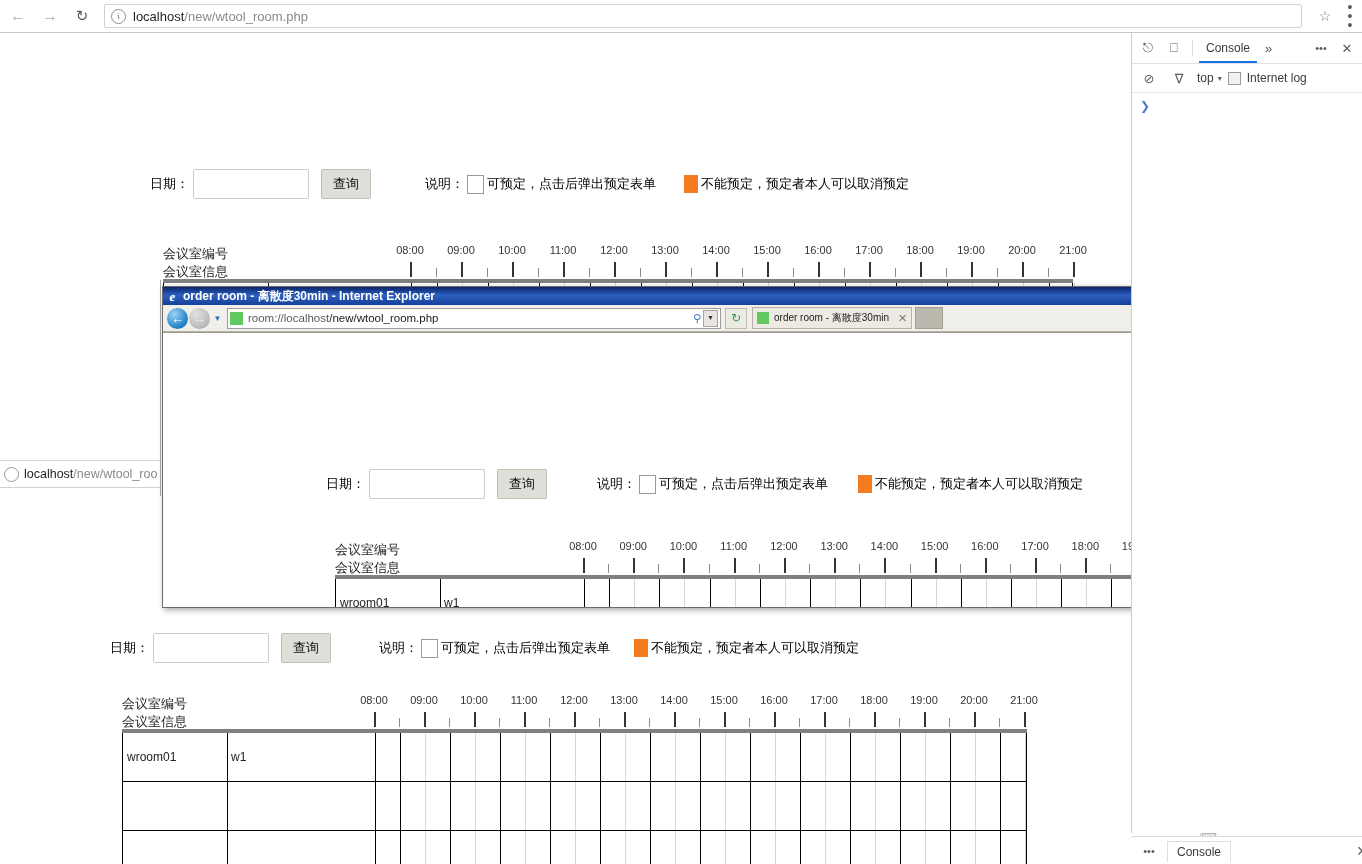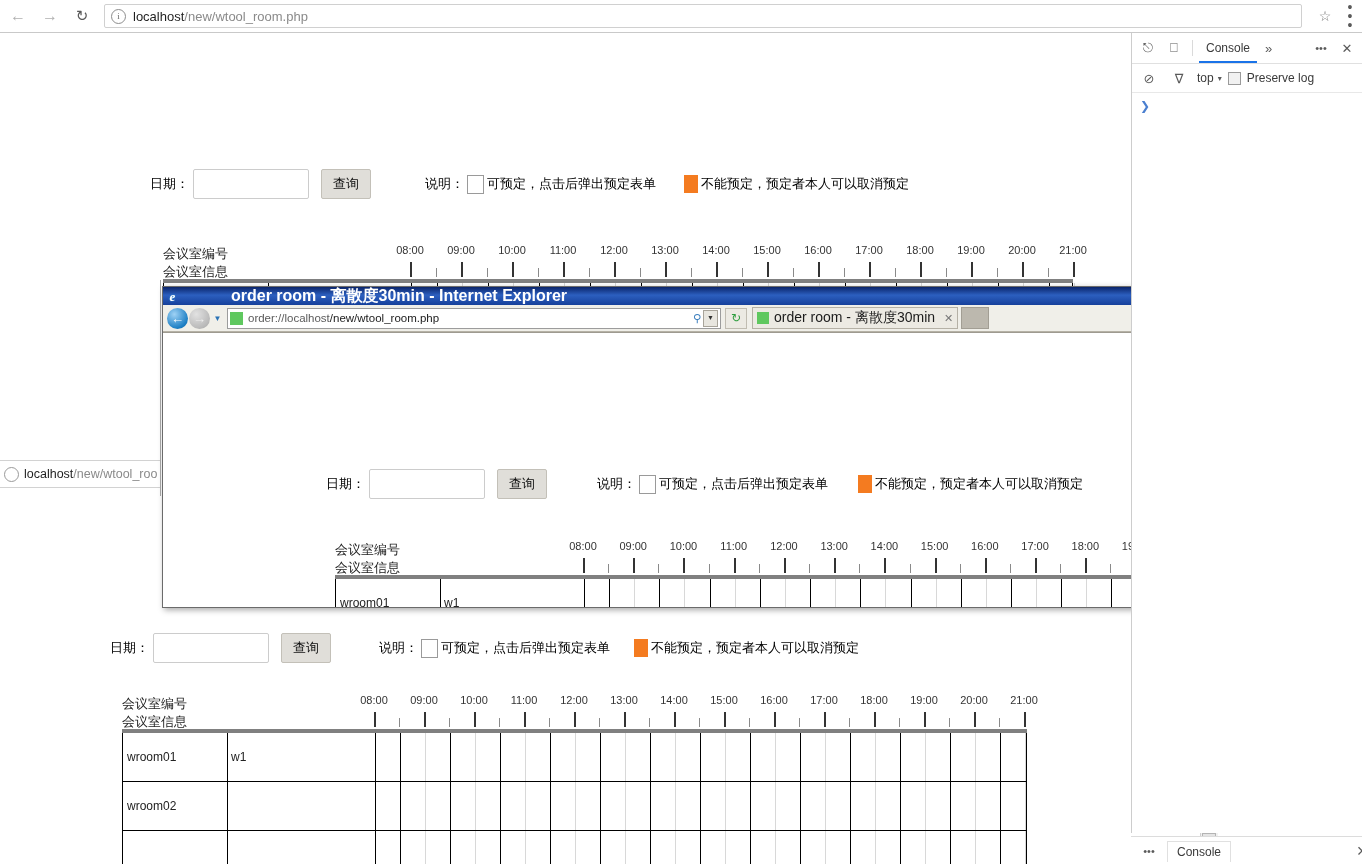--- a/index.html
+++ b/index.html
@@ -92,23 +92,22 @@
     height:18px;background:linear-gradient(to bottom,#0a246a,#2c5fbf 45%,#16409b);
     display:flex;align-items:center;padding:0 2px 0 3px;
   }
   #ie-titlebar .e-logo{
     width:13px;height:13px;margin-right:4px;flex:none;
     font-family:"Liberation Serif",serif;font-style:italic;font-weight:bold;
     color:#fff;font-size:13px;line-height:13px;text-align:center;
     text-shadow:0 0 2px #3aa0e0;
   }
   #ie-titlebar .ttl{
-    color:#fff;font-size:16px;font-weight:bold;flex:1;white-space:nowrap;
+    color:#fff;font-size:12px;font-weight:bold;flex:1;white-space:nowrap;
     overflow:hidden;
-    margin-left:48px;
   }
   #ie-titlebar .winbtns{display:flex;gap:2px;}
   #ie-titlebar .wb{
     width:16px;height:14px;background:#d4d0c8;border:1px solid #fff;
     border-right-color:#404040;border-bottom-color:#404040;
     font-size:9px;line-height:12px;text-align:center;color:#000;
     font-family:"Liberation Sans",sans-serif;
   }
   #ie-navbar{
     height:26px;background:#f0efe9;border-bottom:1px solid #b6b2a6;
@@ -137,21 +136,21 @@
   .ie-refresh{
     width:20px;height:19px;margin-left:4px;background:#eceae3;
     border:1px solid #c0bcb1;color:#2f9e3f;font-size:12px;
     display:flex;align-items:center;justify-content:center;flex:none;
   }
   #ie-tab{
     margin-left:5px;height:20px;background:#eceae3;border:1px solid #b5b1a6;
     display:flex;align-items:center;padding:0 4px;gap:5px;flex:none;
   }
   #ie-tab .favicon{width:12px;height:12px;background:#5fc85f;}
-  #ie-tab .tname{font-size:14px;color:#1b1b1b;white-space:nowrap;}
+  #ie-tab .tname{font-size:10px;color:#1b1b1b;white-space:nowrap;}
   #ie-tab .xc{font-size:11px;color:#777;padding-left:4px;}
   #ie-newtab{
     width:26px;height:20px;background:#bcb8ae;border:1px solid #a29e94;
     margin-left:3px;flex:none;
   }
   #ie-rights{margin-left:auto;display:flex;gap:7px;padding-right:5px;color:#4e4e4e;font-size:13px;}
   #ie-content{
     position:absolute;left:0;right:0;top:45px;bottom:0;background:#fff;
     border-top:1px solid #9e9a90;overflow:hidden;
   }
@@ -446,21 +445,20 @@
           <div class="vline" style="left: 727px;"></div>
           <div class="vline soft" style="left: 752px;"></div>
           <div class="vline" style="left: 777px;"></div>
           <div class="vline soft" style="left: 802px;"></div>
           <div class="vline" style="left: 827px;"></div>
           <div class="vline soft" style="left: 852px;"></div>
           <div class="vline" style="left: 877px;"></div>
           <div class="vline soft" style="left: 902px;"></div>
         </div>
         <div class="row" style="height: 49px;">
-          <div class="rname" style="left: 0px; width: 104px;">wroom02</div>
           <div class="vline" style="left: 104px;"></div>
           <div class="vline" style="left: 252px;"></div>
           <div class="vline" style="left: 277px;"></div>
           <div class="vline soft" style="left: 302px;"></div>
           <div class="vline" style="left: 327px;"></div>
           <div class="vline soft" style="left: 352px;"></div>
           <div class="vline" style="left: 377px;"></div>
           <div class="vline soft" style="left: 402px;"></div>
           <div class="vline" style="left: 427px;"></div>
           <div class="vline soft" style="left: 452px;"></div>
@@ -535,21 +533,21 @@
       <div class="wb">□</div>
       <div class="wb">✕</div>
     </div>
   </div>
   <div id="ie-navbar">
     <div class="ie-circ back">←</div>
     <div class="ie-circ fwd">→</div>
     <div class="ie-drop">▼</div>
     <div id="ie-addr">
       <span class="favicon"></span>
-      <span class="url"><span>order://localhost</span><b>/new/wtool_room.php</b></span>
+      <span class="url"><span>room://localhost</span><b>/new/wtool_room.php</b></span>
       <span class="mag">⚲</span>
       <span class="ddn">▼</span>
     </div>
     <div class="ie-refresh">↻</div>
     <div id="ie-tab">
       <span class="favicon"></span>
       <span class="tname">order room - 离散度30min</span>
       <span class="xc">✕</span>
     </div>
     <div id="ie-newtab"></div>
@@ -688,21 +686,21 @@
     </div>
   </div>
   <div id="dt-toolbar">
     <span class="dt-ico">⊘</span>
     <span class="dt-ico">∇</span>
     <span class="sel">
       <span>top</span>
       <span class="caret">▾</span>
     </span>
     <span class="cbox"></span>
-    <span>Preserve log</span>
+    <span>Internet log</span>
   </div>
   <div id="dt-prompt"><span>❯</span></div>
 </div>
 
 <div id="dt-bottom">
   <div class="dt-ico vdots">
       <span>•</span>
       <span>•</span>
       <span>•</span>
     </div>

